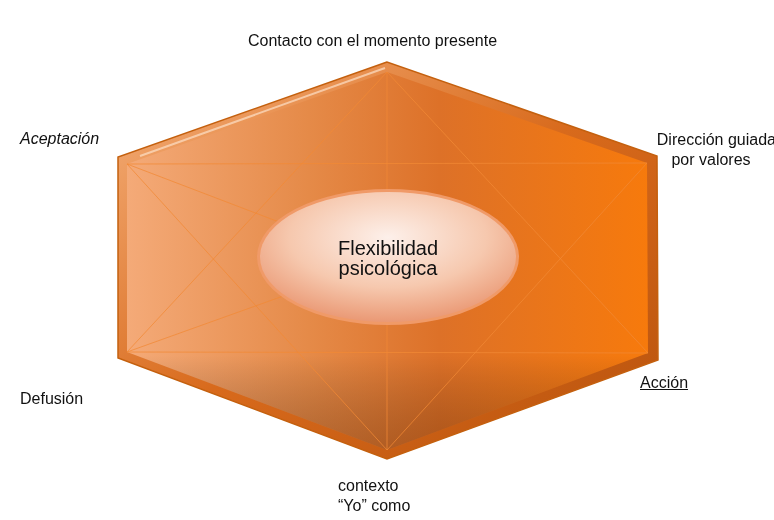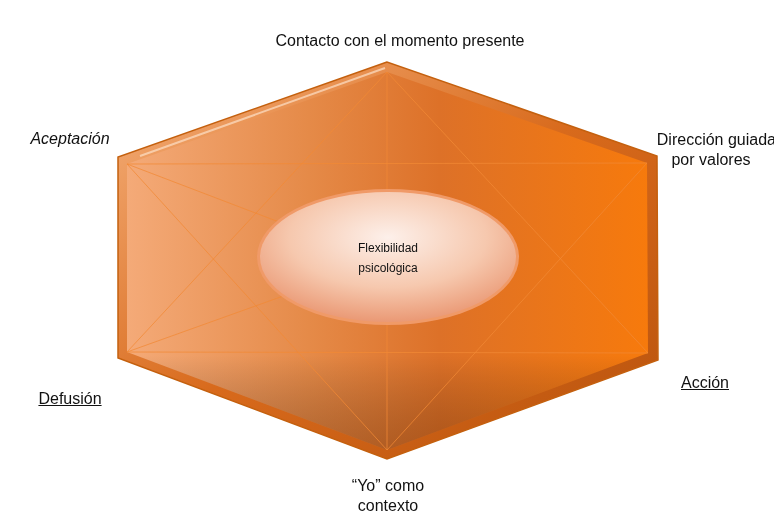--- a/index.html
+++ b/index.html
@@ -1,21 +1,21 @@
 <!DOCTYPE html>
 <html><head>
 <meta charset="utf-8">
 <style>
   html, body { margin:0; padding:0; background:#ffffff; }
   body { width:774px; height:520px; position:relative; overflow:hidden;
          font-family:"Liberation Sans", "DejaVu Sans", sans-serif; color:#111; }
   #diagram { position:absolute; left:0; top:0; width:774px; height:520px; }
-  .label { position:absolute; font-size:16px; line-height:20px; text-align:center; white-space:nowrap; color:#111; }
+  .label { position:absolute; font-size:16px; line-height:20px; white-space:nowrap; color:#111; }
   .center-label { position:absolute; left:288px; top:238px; width:200px; text-align:center;
-                  font-size:12px; line-height:20px; color:#111; }
+                  font-size:20px; line-height:20px; color:#111; }
 </style>
 </head>
 <body>
 
 <svg id="diagram" viewBox="0 0 774 520" xmlns="http://www.w3.org/2000/svg">
   <defs>
     <linearGradient id="hexGrad" x1="0" y1="0" x2="1" y2="0">
       <stop offset="0" stop-color="#f4aa78"></stop>
       <stop offset="0.35" stop-color="#e58a48"></stop>
       <stop offset="0.6" stop-color="#dd7128"></stop>
@@ -72,24 +72,24 @@
 
 <div class="label" style="left:20px; top:129px; width:100px;font-style:italic;">
   <span>Aceptación</span>
 </div>
 
 <div class="label" style="left:626px; top:130px; width:150px; text-align:right;">
   <div>Dirección guiada</div>
   <div style="text-align:center; padding-left:20px;">por valores</div>
 </div>
 
-<div class="label" style="left:20px; top:389px; width:100px;text-decoration:underline;">
+<div class="label" style="left:20px; top:389px; width:100px;">
   <div>Defusión</div>
 </div>
 
 <div class="label" style="left:640px; top:373px; width:130px;text-decoration:underline;">
   <div>Acción</div>
 </div>
 
 <div class="label" style="left:338px; top:476px; width:100px;">
+  <div>contexto</div>
   <div>“Yo” como</div>
-  <div>contexto</div>
 </div>
 
 </body></html>

